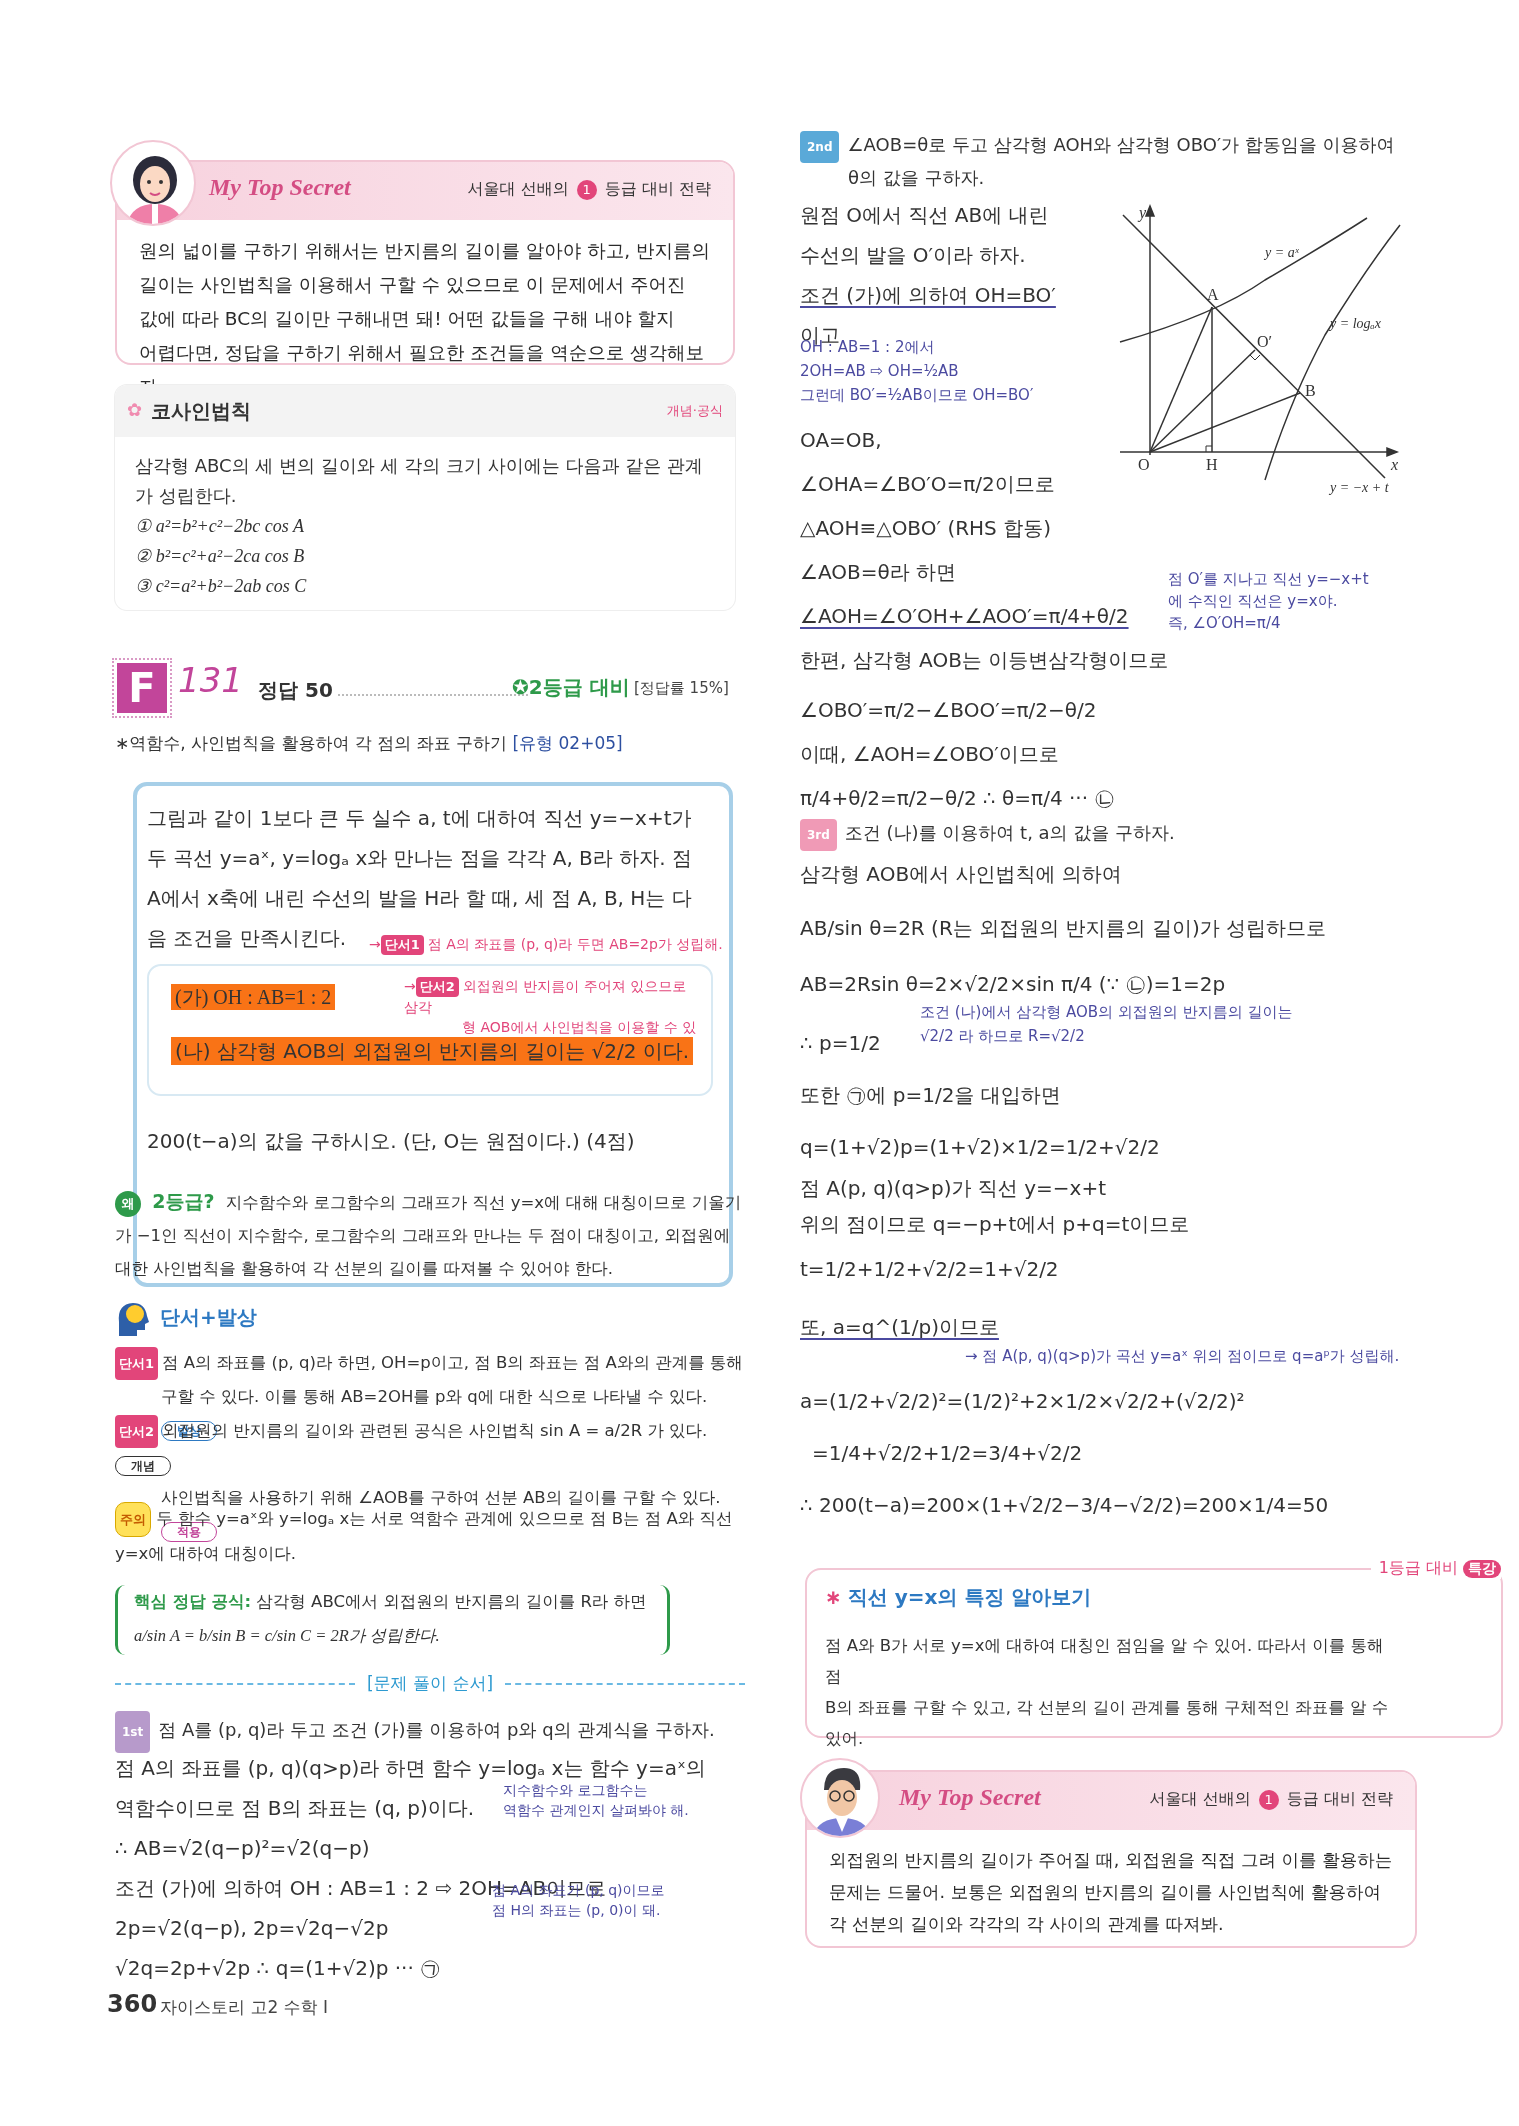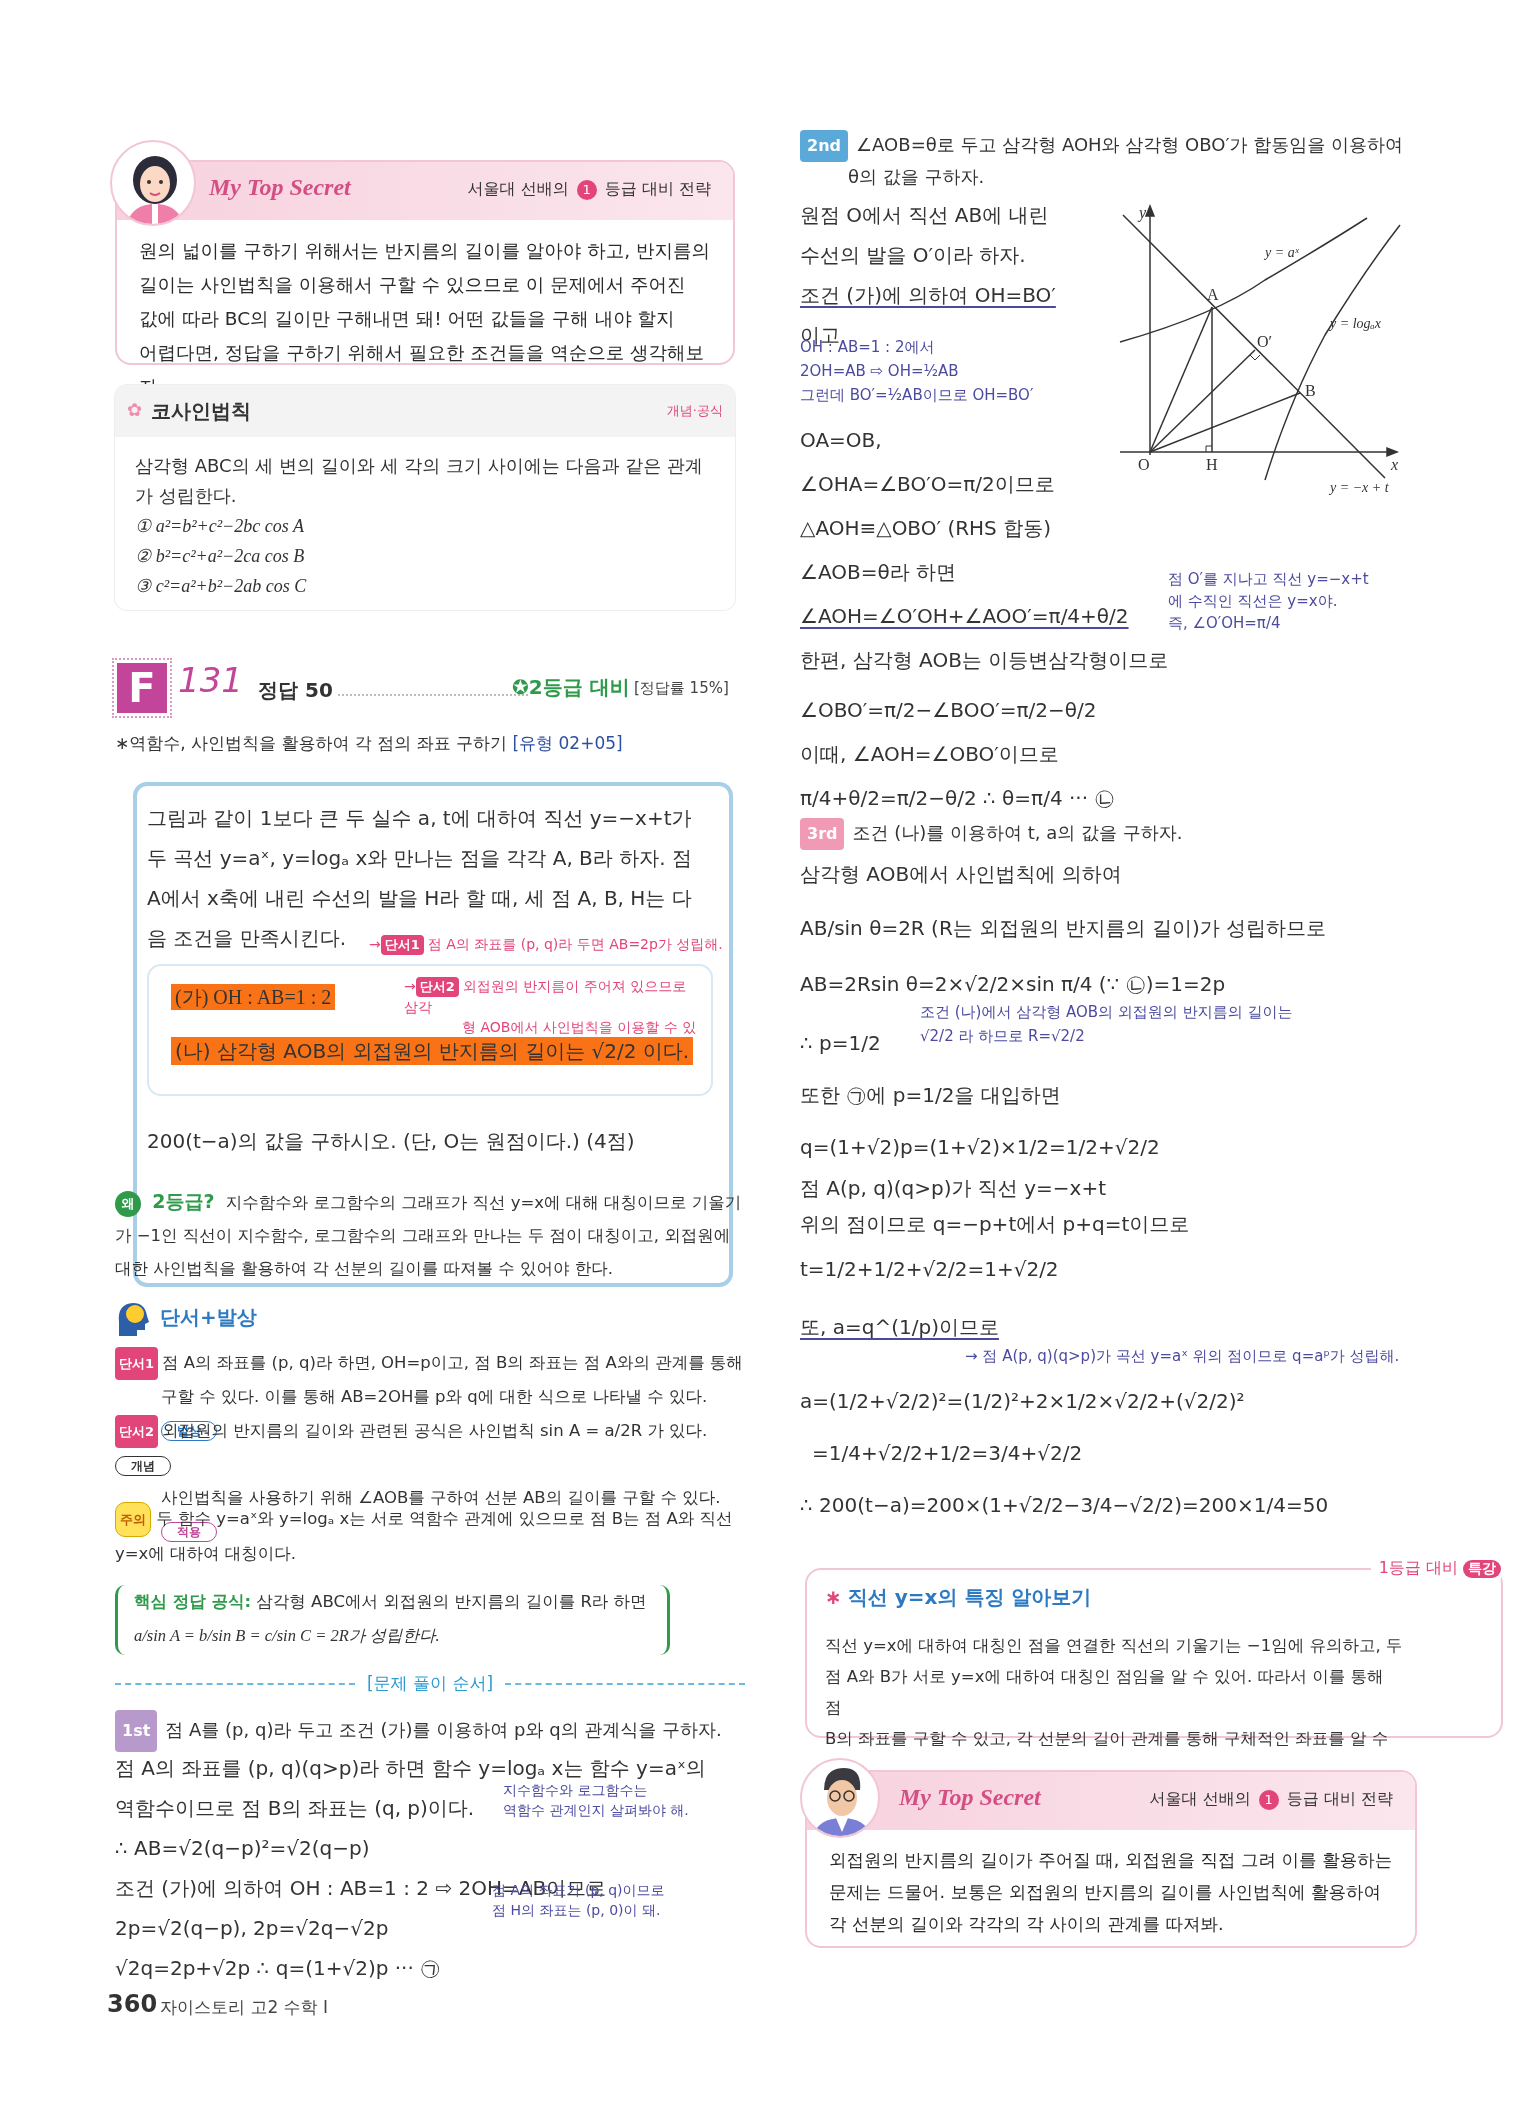--- a/index.html
+++ b/index.html
@@ -59,21 +59,21 @@
   .caution { position: absolute; left: 115px; top: 1502px; width: 630px; font-size: 16.5px; line-height: 33px; color: #333; }
   .caution-badge { display: inline-block; background: #ffe15a; color: #c45b00; font-weight: bold; font-size: 13px; border-radius: 10px; padding: 0 4px; border: 1px solid #d9a900; }
 
   .key { position: absolute; left: 115px; top: 1585px; width: 555px; height: 70px; border-left: 3px solid #2e9a4a; border-right: 3px solid #2e9a4a; border-radius: 10px; padding: 0 16px; font-size: 16.5px; color: #333; }
   .key b { color: #2e9a4a; }
 
   .order { position: absolute; left: 115px; top: 1672px; width: 630px; text-align: center; color: #2d9ad0; font-size: 17px; }
   .order::before, .order::after { content: ""; position: absolute; top: 11px; width: 240px; border-top: 2px dashed #6ab9e3; }
   .order::before { left: 0; } .order::after { right: 0; }
 
-  .step-badge { display: inline-block; color: #fff; font-weight: bold; font-size: 16px; border-radius: 4px; padding: 1px 7px; margin-right: 8px; }
+  .step-badge { display: inline-block; color: #fff; font-weight: bold; font-size: 12px; border-radius: 4px; padding: 1px 7px; margin-right: 8px; }
   .sol { position: absolute; font-size: 20px; line-height: 40px; color: #333; }
   .note { position: absolute; font-size: 14px; color: #4b4aa0; line-height: 20px; }
 
   .footer { position: absolute; left: 107px; top: 1990px; font-size: 24px; font-weight: bold; color: #333; }
   .footer-sub { position: absolute; left: 160px; top: 1996px; font-size: 17px; color: #444; }
 
   
   .rsol { position: absolute; left: 800px; font-size: 20px; color: #333; line-height: 40px; white-space: nowrap; }
 
   .feat { position: absolute; left: 805px; top: 1568px; width: 698px; height: 170px; border: 2px solid #f2c6d4; border-radius: 16px; padding-left: 44px; }
@@ -320,21 +320,20 @@
 
 <div class="feat">
   <div class="feat-tag">
     <span>1등급 대비</span>
     <span class="sp">특강</span>
   </div>
   <div class="feat-title">
     <span class="star">∗</span><span>직선 y=x의 특징 알아보기</span>
   </div>
   <div class="feat-body">
-    <div>직선 y=x에 대하여 대칭인 점을 연결한 직선의 기울기는 −1임에 유의하고, 두</div>
     <div>점 A와 B가 서로 y=x에 대하여 대칭인 점임을 알 수 있어. 따라서 이를 통해 점</div>
     <div>B의 좌표를 구할 수 있고, 각 선분의 길이 관계를 통해 구체적인 좌표를 알 수 있어.</div>
   </div>
 </div>
 
 <div class="mts" style="left:805px; top:1770px; width:612px; height:178px;">
   <div class="mts-head">
     <span class="mts-title">My Top Secret</span>
     <span class="mts-sub">
       <span>서울대 선배의</span>

